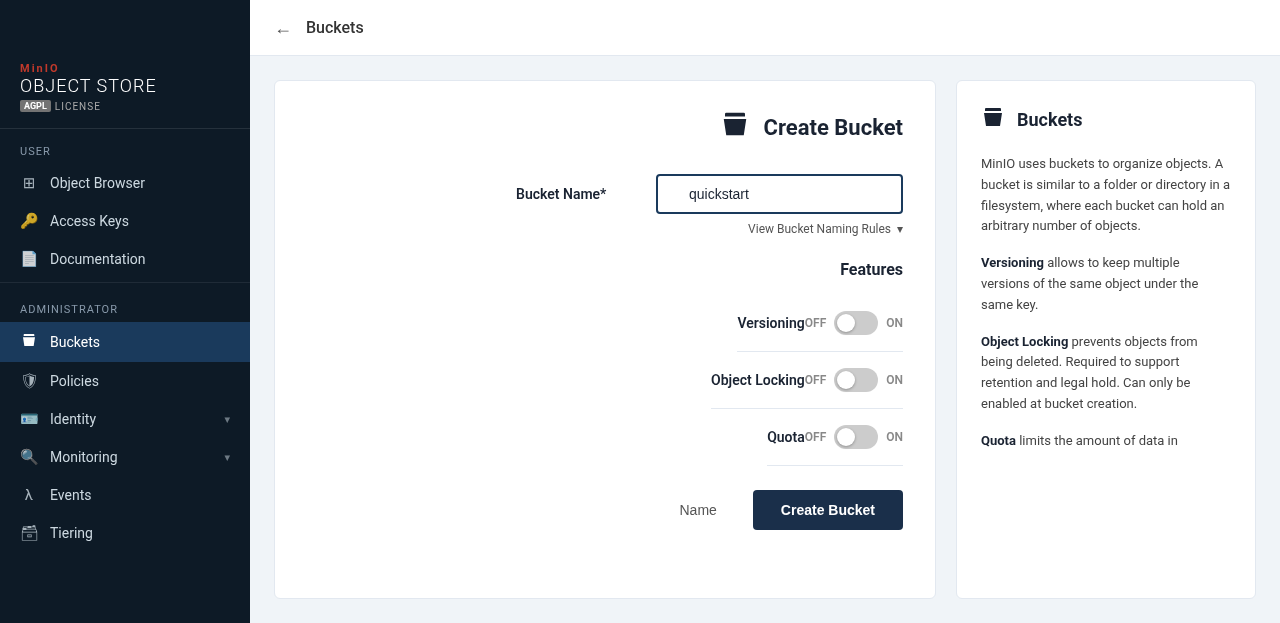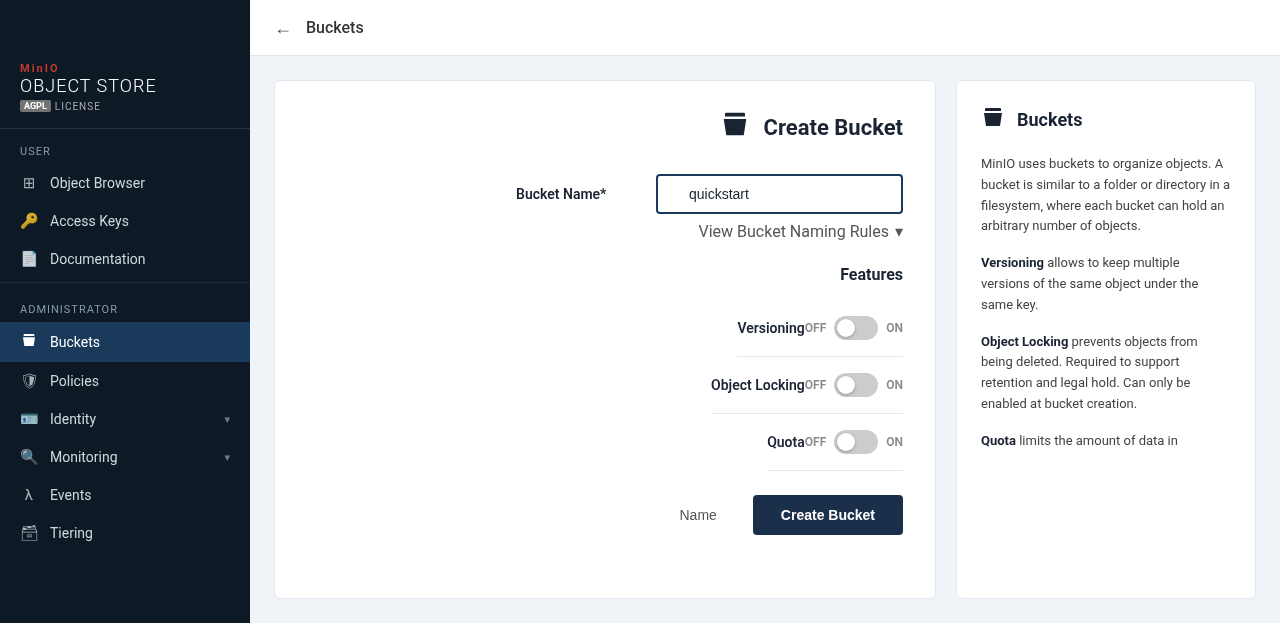--- a/index.html
+++ b/index.html
@@ -174,21 +174,21 @@
       border-radius: 4px;
       padding: 10px 31px;
       font-size: 14px;
       color: #1a2332;
       outline: none;
     }
     .naming-rules-link {
       display: flex;
       align-items: center;
       gap: 6px;
-      font-size: 16px;
+      font-size: 12px;
       color: #555;
       cursor: pointer;
       margin-bottom: 24px;
       margin-left: 140px;
     }
     .features-title {
       font-size: 16px;
       font-weight: 700;
       color: #1a2332;
       margin-bottom: 16px;

